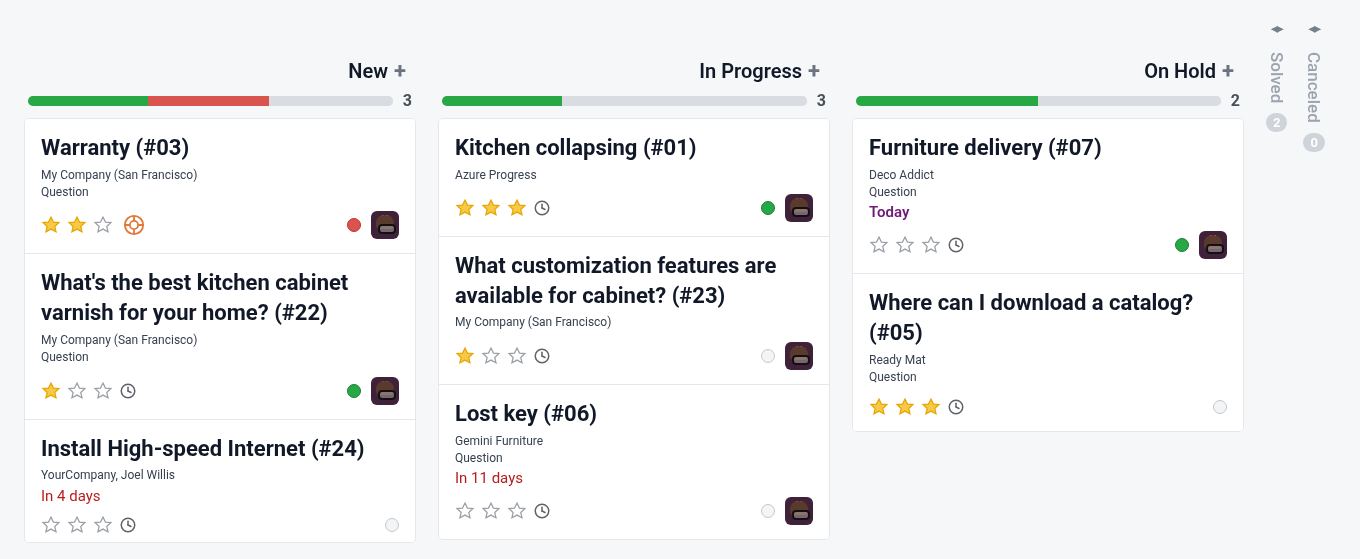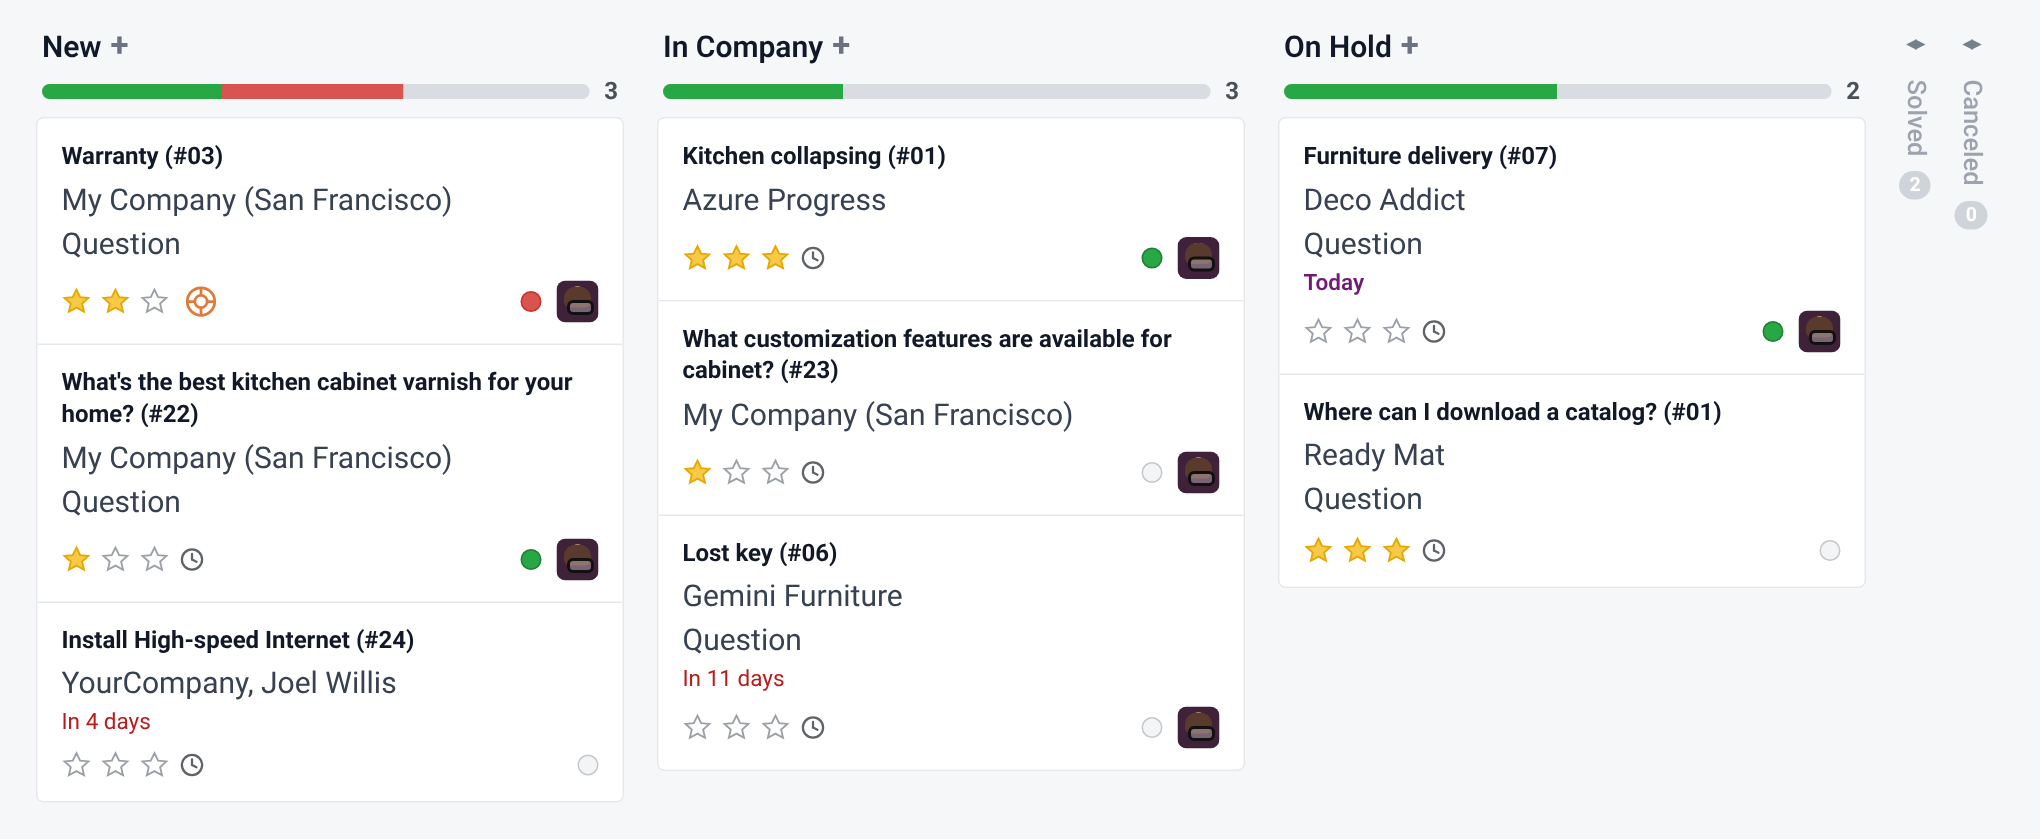--- a/index.html
+++ b/index.html
@@ -19,22 +19,23 @@
   }
   .column {
     width: 392px;
     margin-right: 22px;
     display: flex;
     flex-direction: column;
   }
   .col-header {
     display: flex;
     align-items: center;
-    justify-content: flex-start;
+    justify-content: flex-end;
     padding: 0 4px 6px 4px;
+    margin-top: 40px;
   }
   .col-title {
     font-size: 20px;
     font-weight: 600;
     color: #111827;
   }
   .col-add {
     font-size: 22px;
     font-weight: 700;
     color: #6b7280;
@@ -67,28 +68,28 @@
     background: #fff;
     overflow: hidden;
   }
   .card {
     padding: 14px 16px 14px 16px;
     border-bottom: 1px solid #e5e7eb;
     background: #fff;
   }
   .card:last-child { border-bottom: none; }
   .card-title {
-    font-size: 16px;
+    font-size: 22px;
     font-weight: 700;
     color: #111827;
     line-height: 1.35;
     margin-bottom: 4px;
   }
   .card-sub {
-    font-size: 20px;
+    font-size: 12px;
     color: #374151;
     line-height: 1.45;
   }
   .card-due {
     font-size: 15px;
     color: #b91c1c;
     margin-top: 2px;
   }
   .card-due.today {
     color: #701a75;
@@ -288,21 +289,21 @@
             </div>
        <div class="footer-right">
               <span class="dot grey"></span>
             </div>
      </div>
         </div>
       </div>
     </div>
     <div class="column">
       <div class="col-header">
-    <span class="col-title">In Company</span>
+    <span class="col-title">In Progress</span>
     <span class="col-add">+</span>
   </div>
       <div class="col-progress-row">
         <div class="bar">
           <div class="bar-seg" style="width: 33%; background: rgb(40, 167, 69);"></div>
           <div class="bar-seg" style="width: 67%; background: rgb(217, 221, 226);"></div>
         </div>
         <span class="col-count">3</span>
       </div>
       <div class="cards">
@@ -455,21 +456,21 @@
                 </svg>
   </span>
             </div>
        <div class="footer-right">
               <span class="dot green"></span>
               <span class="avatar"></span>
             </div>
      </div>
         </div>
         <div class="card">
-          <div class="card-title">Where can I download a catalog? (#01)</div>
+          <div class="card-title">Where can I download a catalog? (#05)</div>
           <div class="card-sub">Ready Mat</div>
           <div class="card-sub">Question</div>
           <div class="card-footer">
        <div class="footer-left">
               <span class="star filled">
     <svg viewBox="0 0 24 24">
                   <path d="M12 2.5l2.9 6 6.6.6-5 4.6 1.5 6.5L12 16.9 5.9 20.2l1.5-6.5-5-4.6 6.6-.6z" stroke-width="1.5"></path>
                 </svg>
   </span>
               <span class="star filled">

